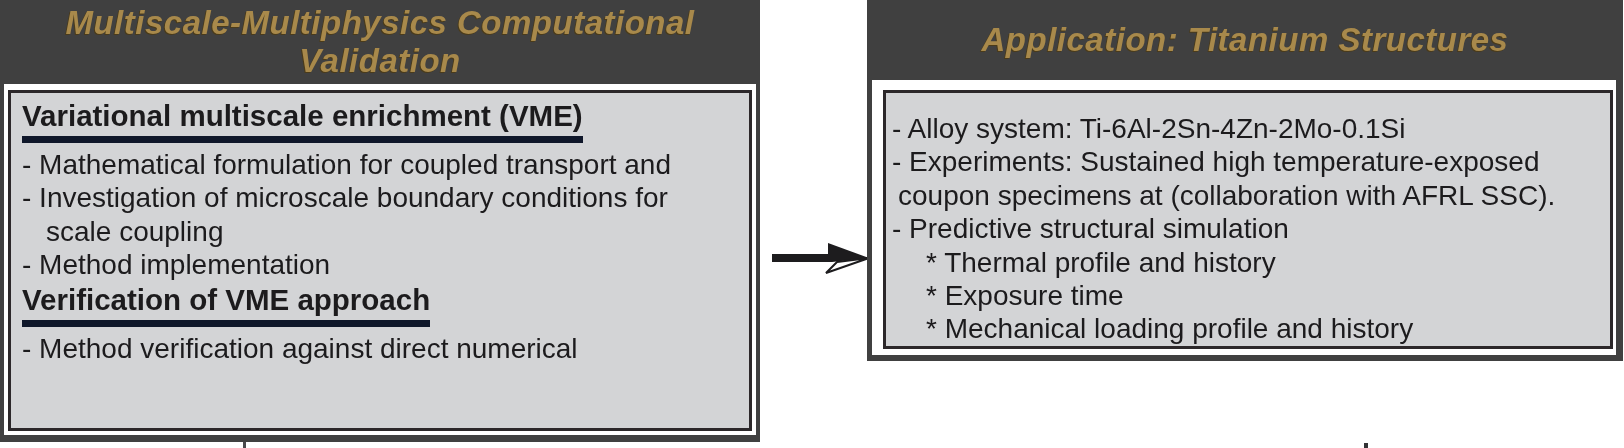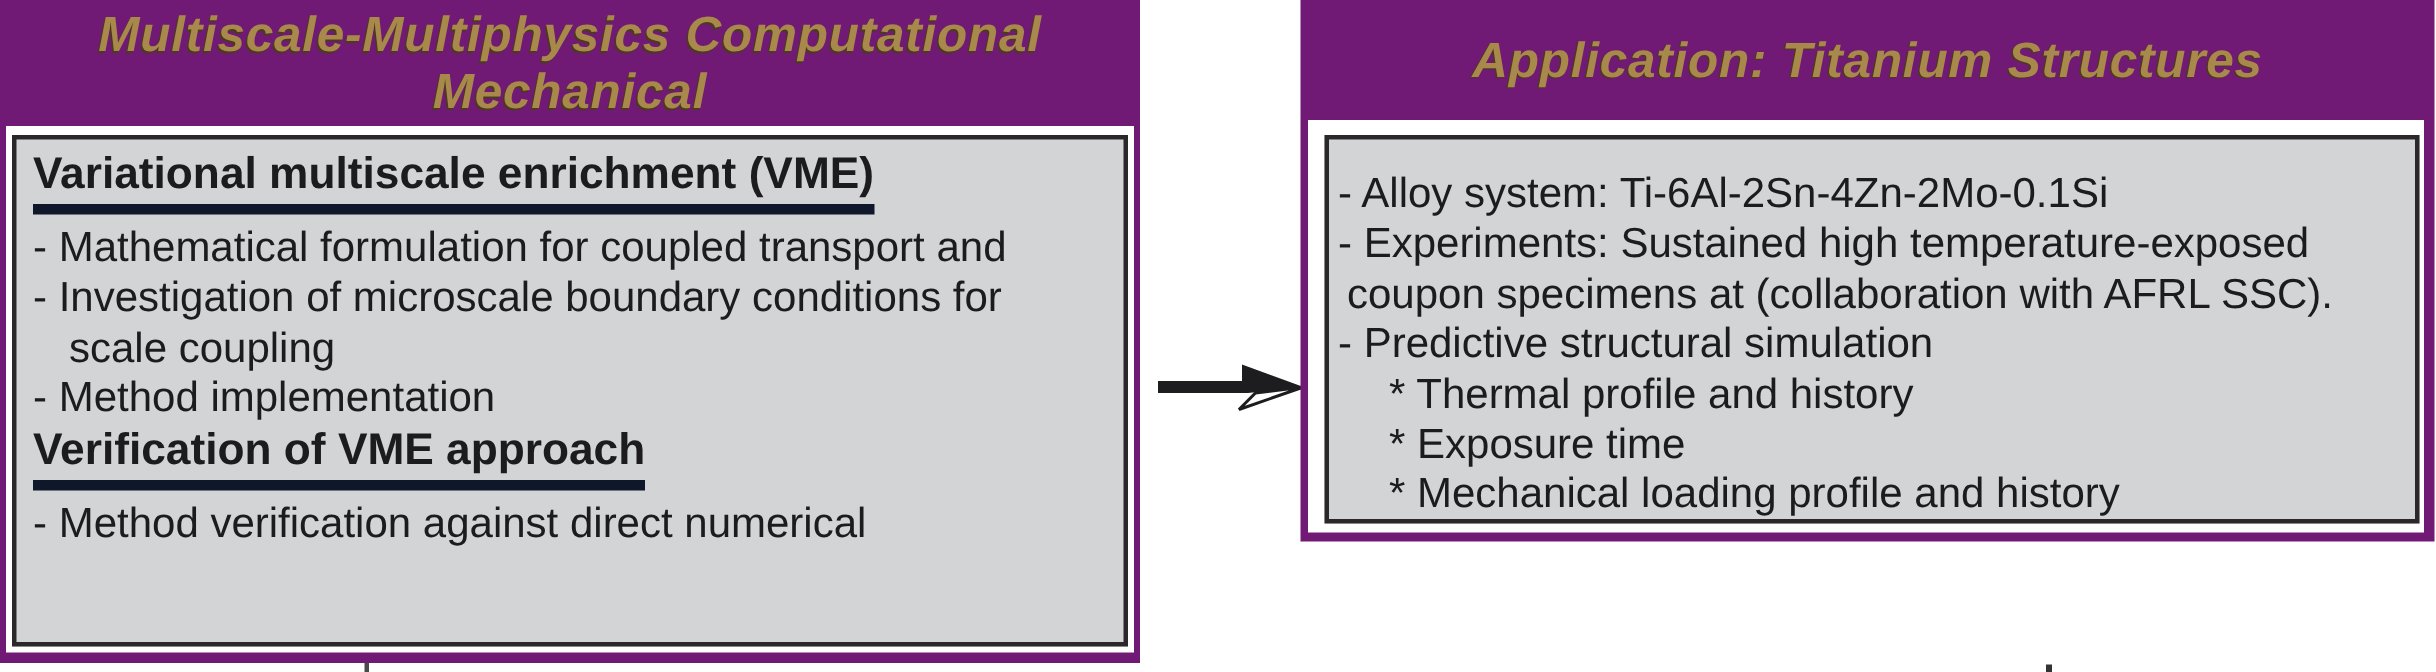--- a/index.html
+++ b/index.html
@@ -1,20 +1,20 @@
 <!DOCTYPE html>
 <html><head>
 <meta charset="utf-8">
 <style>
   html,body{margin:0;padding:0;background:#ffffff;}
   .stage{
     position:relative;width:1624px;height:448px;overflow:hidden;
     font-family:"Liberation Sans",sans-serif;background:#ffffff;
   }
-  .panel{position:absolute;background:#701a75;}
+  .panel{position:absolute;background:#404040;}
   #lp{left:0;top:0;width:760px;height:442px;}
   #rp{left:867px;top:0;width:756px;height:361px;}
   .ptitle{
     position:absolute;left:0;right:0;top:0;
     display:flex;flex-direction:column;align-items:center;justify-content:center;
     color:#a8894b;font-weight:bold;font-style:italic;
     font-size:33px;line-height:38px;letter-spacing:0.5px;
     text-shadow:-1px 1px 0 #4a3b1a;
   }
   #lp .ptitle{height:84px;}
@@ -41,21 +41,21 @@
   .t2{left:1364px;top:443px;width:4px;height:5px;background:#333335;}
 </style>
 </head>
 <body>
 
 <div class="stage">
 
   <section class="panel" id="lp">
     <div class="ptitle">
       <div>Multiscale-Multiphysics Computational</div>
-      <div>Mechanical</div>
+      <div>Validation</div>
     </div>
     <div class="pwhite">
       <div class="gbox lp-box">
         <div class="line heading"><span class="hd">Variational multiscale enrichment (VME)</span></div>
         <div class="line item">- Mathematical formulation for coupled transport and</div>
         <div class="line item">- Investigation of microscale boundary conditions for</div>
         <div class="line cont">scale coupling</div>
         <div class="line item">- Method implementation</div>
         <div class="line heading h2"><span class="hd">Verification of VME approach</span></div>
         <div class="line item">- Method verification against direct numerical</div>

